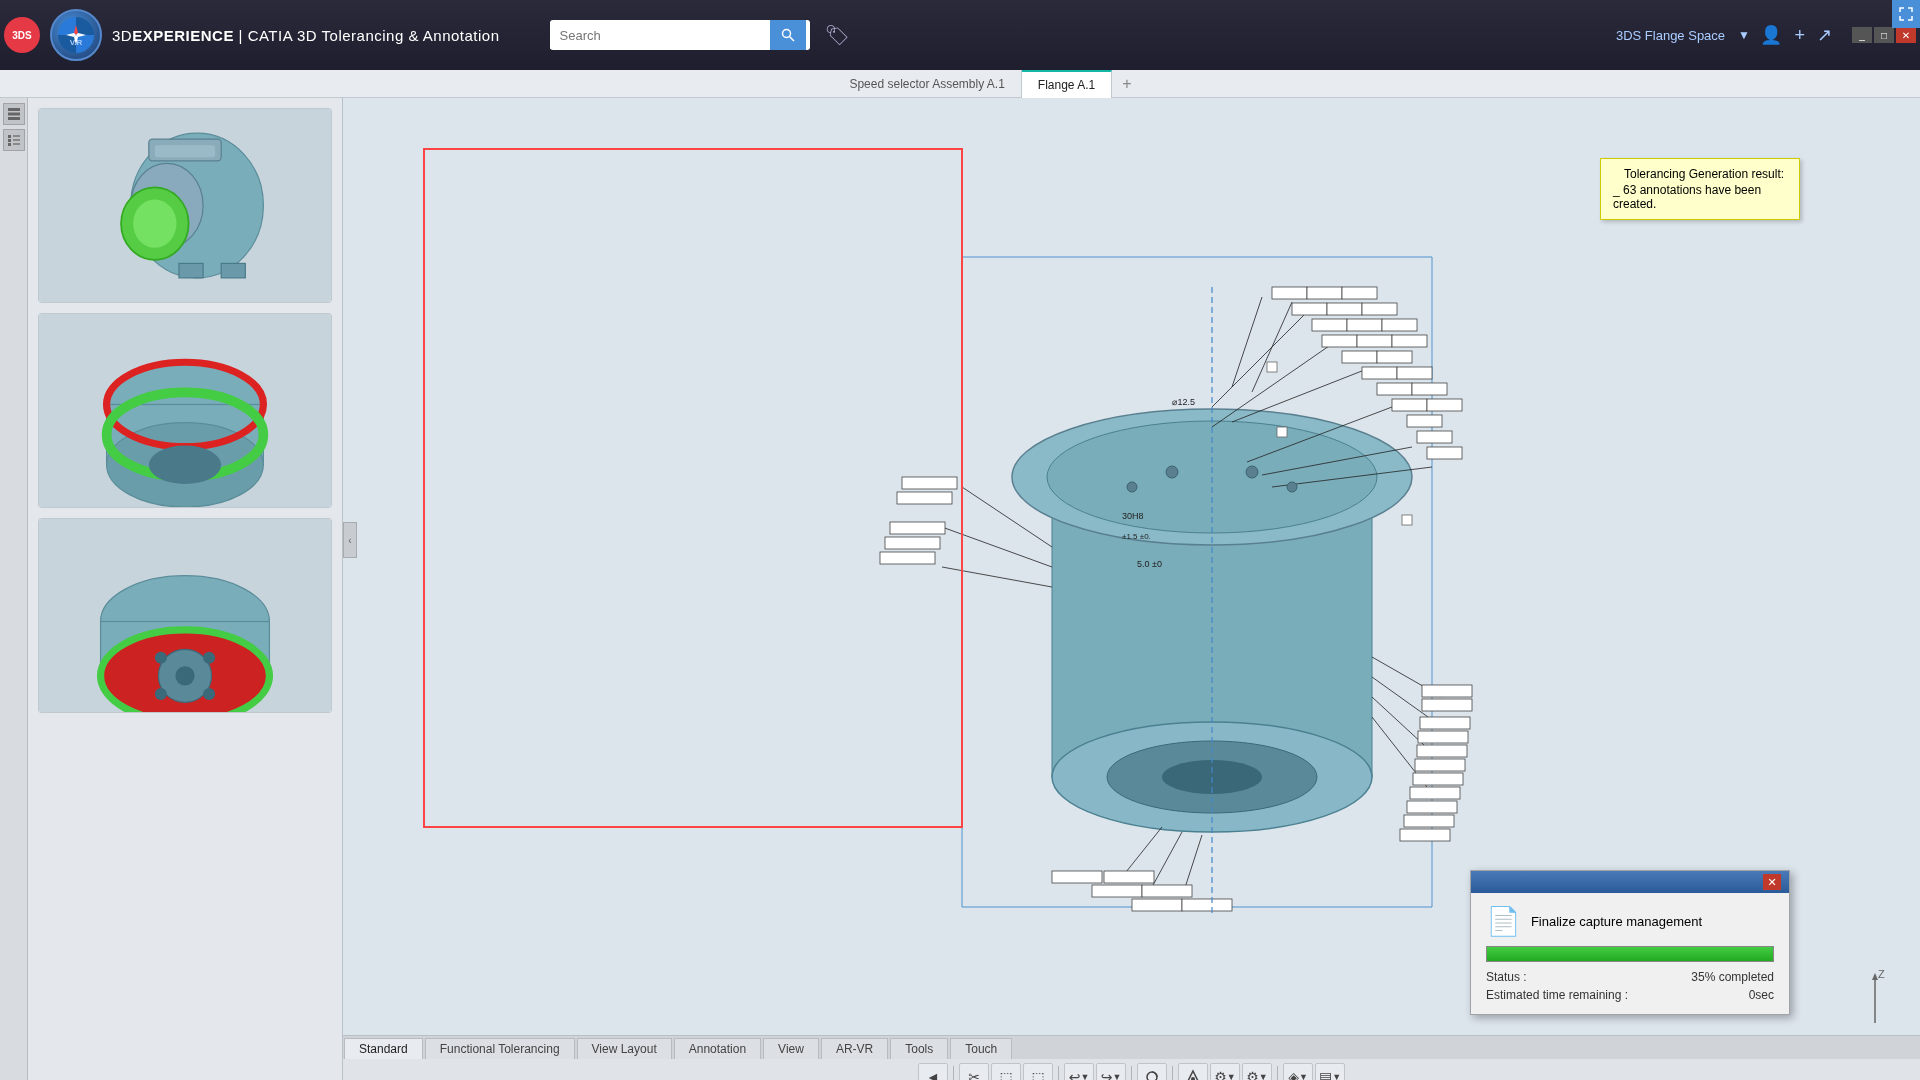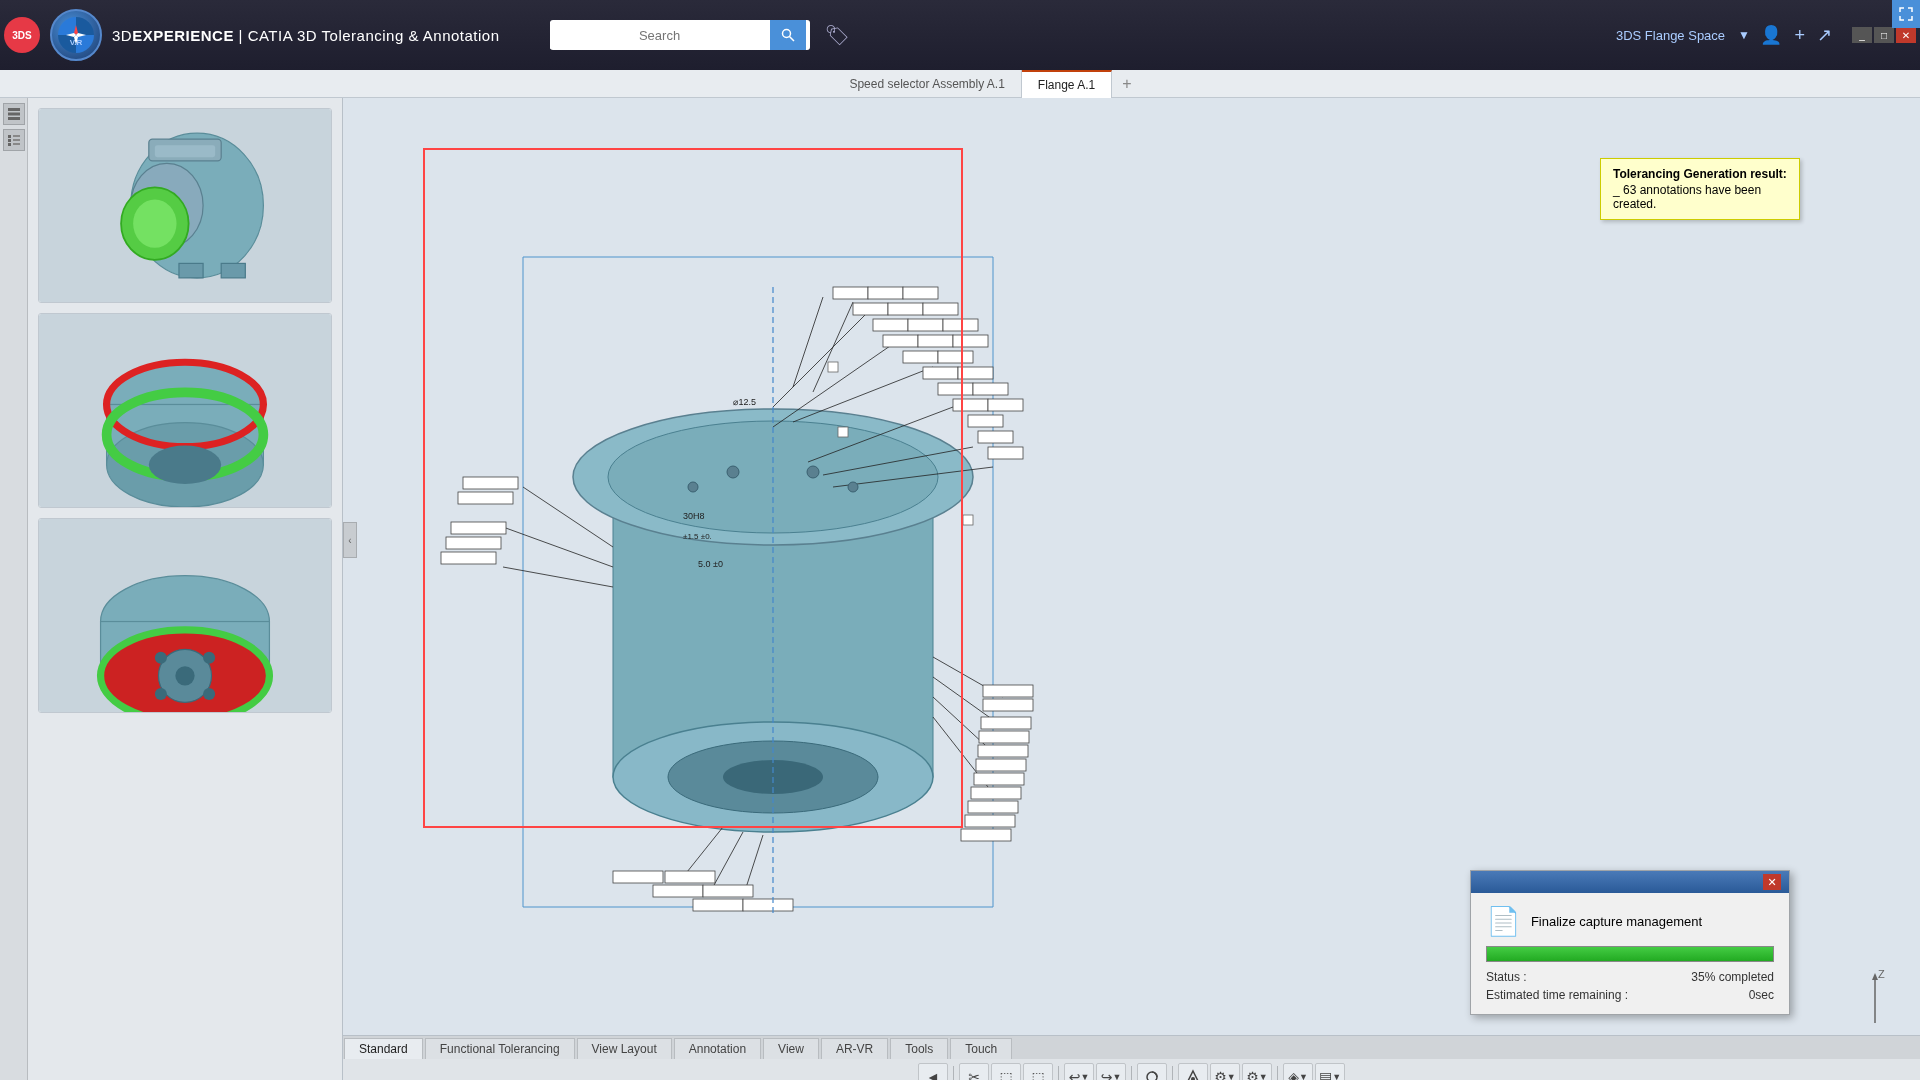--- a/index.html
+++ b/index.html
@@ -23,41 +23,41 @@
       width: 36px; height: 36px; border-radius: 50%; background: conic-gradient(#1a5a9e 0deg 90deg, #2a7ad9 90deg 180deg, #1a5a9e 180deg 270deg, #2a7ad9 270deg 360deg);
       display: flex; align-items: center; justify-content: center;
     }
     #compass-vr { color: #aaccff; font-size: 8px; font-weight: bold; position: absolute; bottom: 12px; }
     #app-title { color: #aaddff; font-size: 15px; font-weight: 300; letter-spacing: 0.5px; }
     #app-title span { color: white; font-weight: 400; }
     #search-bar {
       margin-left: 40px; display: flex; align-items: center;
       background: white; border-radius: 3px; overflow: hidden; width: 260px;
     }
-    #search-input { border: none; outline: none; padding: 6px 10px; font-size: 13px; width: 220px; text-align: center; }
+    #search-input { border: none; outline: none; padding: 6px 10px; font-size: 13px; width: 220px; }
     #search-icon-btn { background: #4a90d9; border: none; width: 36px; height: 30px; cursor: pointer; display: flex; align-items: center; justify-content: center; color: white; }
     #tag-btn { color: #aaaacc; font-size: 20px; cursor: pointer; margin-left: 5px; }
     .titlebar-spacer { flex: 1; }
     #collab-space { color: #aaccff; font-size: 13px; cursor: pointer; }
     #titlebar-icons { display: flex; gap: 12px; align-items: center; }
     .tb-icon { color: #aaccff; font-size: 18px; cursor: pointer; }
     #win-controls { display: flex; gap: 2px; margin-left: 10px; }
     .win-btn { width: 20px; height: 16px; background: #555; border: none; cursor: pointer; color: white; font-size: 10px; display: flex; align-items: center; justify-content: center; }
     .win-btn.close { background: #c0392b; }
 
     
     #tabbar {
       width: 100%; height: 28px; background: #e8ecf0;
       display: flex; align-items: center; padding-left: 55px; border-bottom: 1px solid #c0c8d0; justify-content: center;
     }
     .tab {
       height: 28px; padding: 0 16px; display: flex; align-items: center;
       font-size: 12px; cursor: pointer; color: #555; border-right: 1px solid #c0c8d0;
     }
-    .tab.active { background: white; color: #222; font-weight: 500; border-top: 2px solid #c2410c; }
+    .tab.active { background: white; color: #222; font-weight: 500; border-top: 2px solid #14b8a6; }
     #tab-add { color: #888; padding: 0 10px; cursor: pointer; font-size: 16px; }
 
     
     #main { display: flex; width: 100%; height: calc(1080px - 55px - 28px); }
 
     
     #left-icons {
       width: 28px; background: #d8dce0; display: flex; flex-direction: column;
       align-items: center; padding-top: 5px; gap: 4px; border-right: 1px solid #b8bcc0;
     }
@@ -83,21 +83,21 @@
     
     #annotation-tooltip {
       position: absolute; top: 60px; right: 120px; background: #ffffcc;
       border: 1px solid #cccc00; padding: 8px 12px; font-size: 12px; max-width: 200px;
       z-index: 50; box-shadow: 2px 2px 4px rgba(0,0,0,0.2);
     }
 
     
     #model-area {
       position: absolute; top: 0; left: 0; right: 0; bottom: 60px;
-      display: flex; align-items: center; 
+      display: flex; align-items: center; justify-content: center;
     }
 
     
     #bottom-toolbar {
       position: absolute; bottom: 0; left: 0; right: 0; height: 60px;
       background: #e0e4e8; border-top: 1px solid #b8c0c8;
       display: flex; flex-direction: column;
     }
     #toolbar-tabs {
       display: flex; background: #d0d4d8; height: 26px;
@@ -303,21 +303,21 @@
         <circle cx="80" cy="145" r="5" fill="#3a6a7a"></circle>
       </svg>
     </div>
   </div>
 
   <div id="left-collapse">‹</div>
 
   <div id="viewport">
 
     <div id="annotation-tooltip">
-      <div style="font-weight:700;margin-bottom:2px;">Tolerancing Generation result:</div>
+      <div style="font-weight:400;margin-bottom:2px;margin-left:11px;">Tolerancing Generation result:</div>
       <div>_ 63 annotations have been created.</div>
     </div>
 
     <div id="model-area">
 
       <div id="selection-frame"></div>
 
       <svg id="model-svg" viewBox="0 0 700 720">
 
         <line x1="180" y1="50" x2="180" y2="700" stroke="#5599cc" stroke-width="1.5" opacity="0.7"></line>

